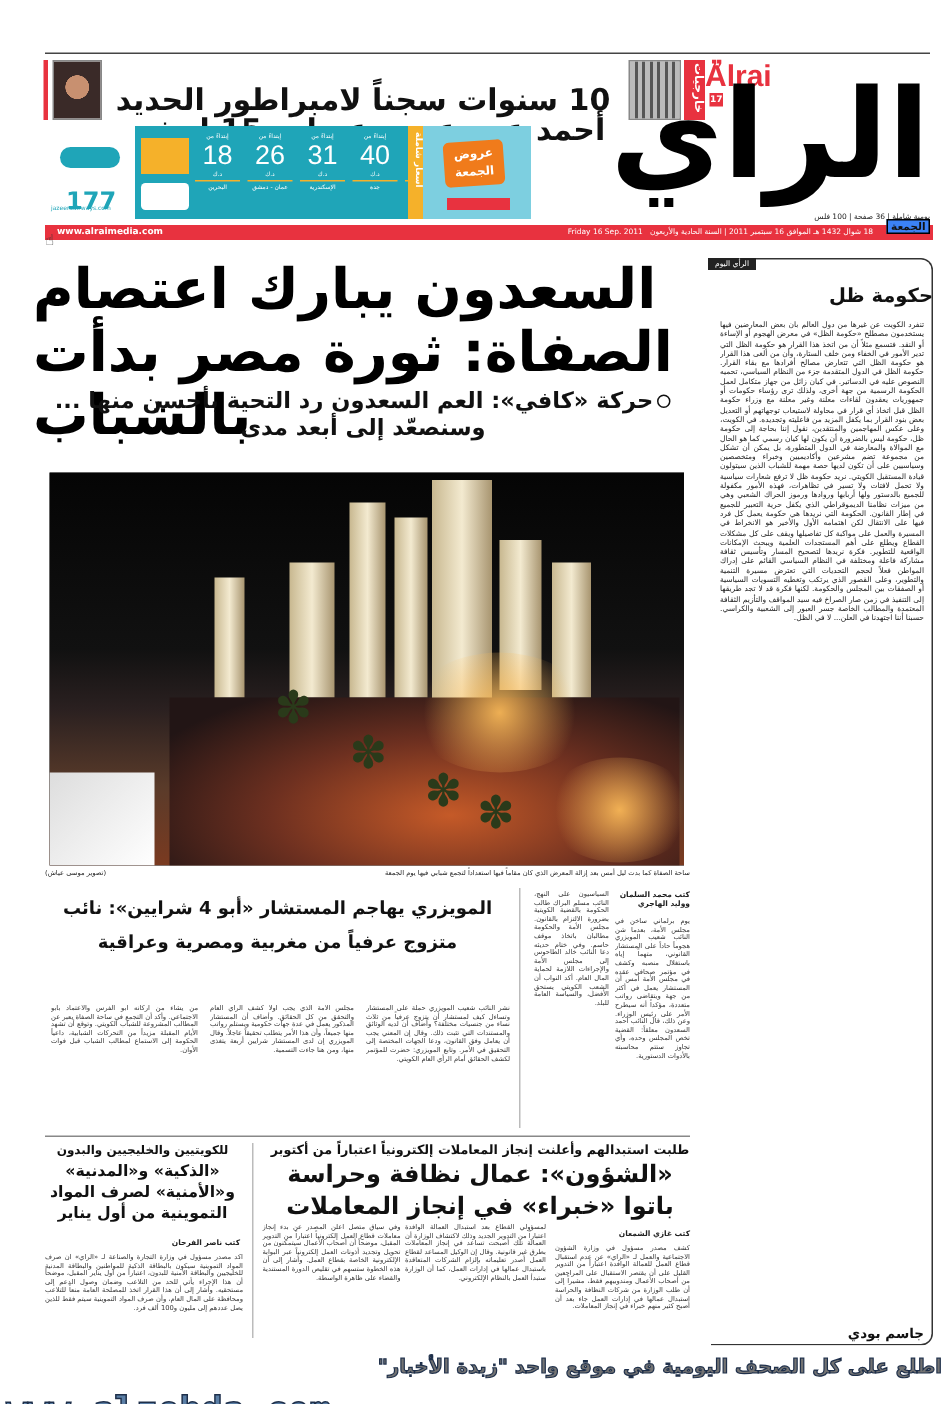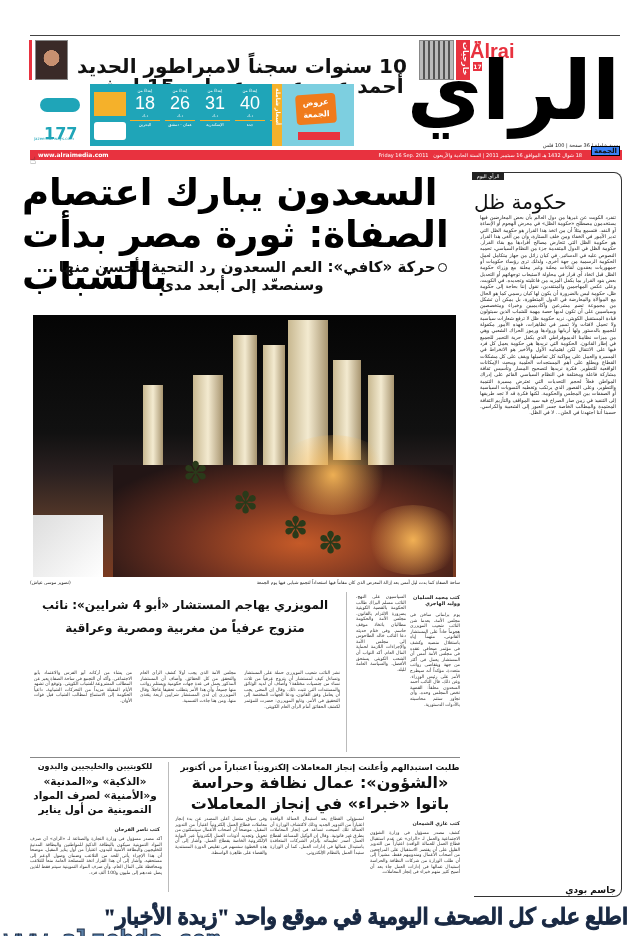--- a/index.html
+++ b/index.html
@@ -46,21 +46,21 @@
 
   
   .redbar { left: 30px; top: 150px; width: 592px; height: 10px; background: #e8323f; color: #fff; font-size: 5px; line-height: 10px; white-space: nowrap; overflow: hidden; }
   .redbar .url { position:absolute; left: 8px; top:0; direction:ltr; font-weight:bold; font-size:6px; }
   .redbar .date { position:absolute; right: 40px; top:0; }
   .cursor-icon { left: 30px; top: 155px; font-size: 10px; color:#333; }
 
   
   .opinion { right: 10px; top: 172px; width: 148px; height: 725px; border: 1px solid #333; border-radius: 0 8px 8px 0; border-left: none; }
   .opinion-tag { right: 128px; top: 172px; width: 32px; height: 8px; background:#222; color:#fff; font-size:5px; line-height:8px; text-align:center; }
-  .opinion-title { right: 10px; top: 190px; width: 148px; text-align:left; font-weight:normal; font-size:20px; }
+  .opinion-title { right: 10px; top: 190px; width: 148px; text-align:right; font-weight:bold; font-size:13px; }
   .opinion-body { right: 16px; top: 214px; width: 136px; height: 656px; font-size: 5px; line-height: 6.3px; text-align: justify; color:#222; overflow:hidden; }
   .opinion-author { right: 16px; top: 885px; font-weight:bold; font-size: 9px; }
 
   
   .headline { right: 170px; top: 172px; width: 440px; text-align:left; font-weight:bold; font-size: 37px; line-height: 42px; color:#000; }
   .subhead { right: 170px; top: 258px; width: 440px; text-align:center; font-weight:bold; font-size: 15px; color:#111; }
   .circ { display:inline-block; width:9px; height:9px; border:1px solid #111; border-radius:50%; margin-left:3px; vertical-align:middle; }
 
   
   .photo { left: 33px; top: 315px; width: 423px; height: 262px; overflow:hidden; background: #0a0a0a; }
@@ -80,21 +80,21 @@
 
   
   .vdiv2 { left: 168px; top: 762px; width:1px; height: 130px; background:#bbb; }
   .story3-kicker { left: 175px; top: 762px; width: 290px; text-align:center; font-weight:bold; font-size:8.5px; }
   .story3-title { left: 175px; top: 772px; width: 290px; text-align:center; font-weight:bold; font-size:16px; line-height:21px; }
   .story4-kicker { left: 30px; top: 762px; width: 130px; text-align:center; font-weight:bold; font-size:8px; }
   .story4-title { left: 30px; top: 774px; width: 130px; text-align:center; font-weight:bold; font-size:10.5px; line-height:14px; }
 
   
   .wm-url { left: 4px; top: 904px; direction:ltr; font-family:"DejaVu Sans Mono", monospace; font-weight:bold; font-size: 24px; color:#5b7fa6; -webkit-text-stroke: 1px #1e2f4a; letter-spacing: 0; margin-top: 22px; }
-  .wm-text { right: 4px; top: 904px; font-weight:bold; font-size: 22px; color:#0f172a; -webkit-text-stroke: 0.8px #1e2f4a; white-space:nowrap;font-family:Liberation Serif, serif; }
+  .wm-text { right: 4px; top: 904px; font-weight:bold; font-size: 13px; color:#737373; -webkit-text-stroke: 0.8px #1e2f4a; white-space:nowrap; }
 </style>
 </head>
 <body>
 
 <div class="abs topline"></div>
 
 <div class="abs logo-wrap">
   <div class="logo-en">Alrai</div>
   <div class="logo-ar">الراي</div>
   <div class="logo-meta">يومية شاملة | 36 صفحة | 100 فلس</div>

